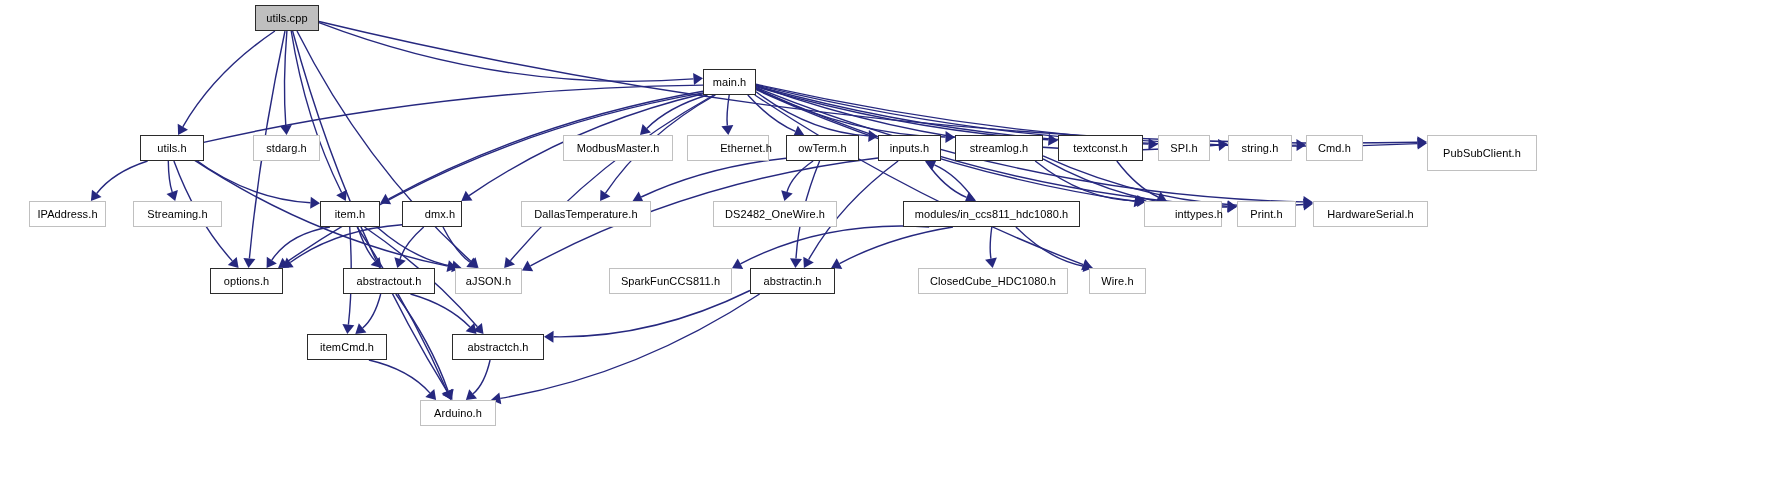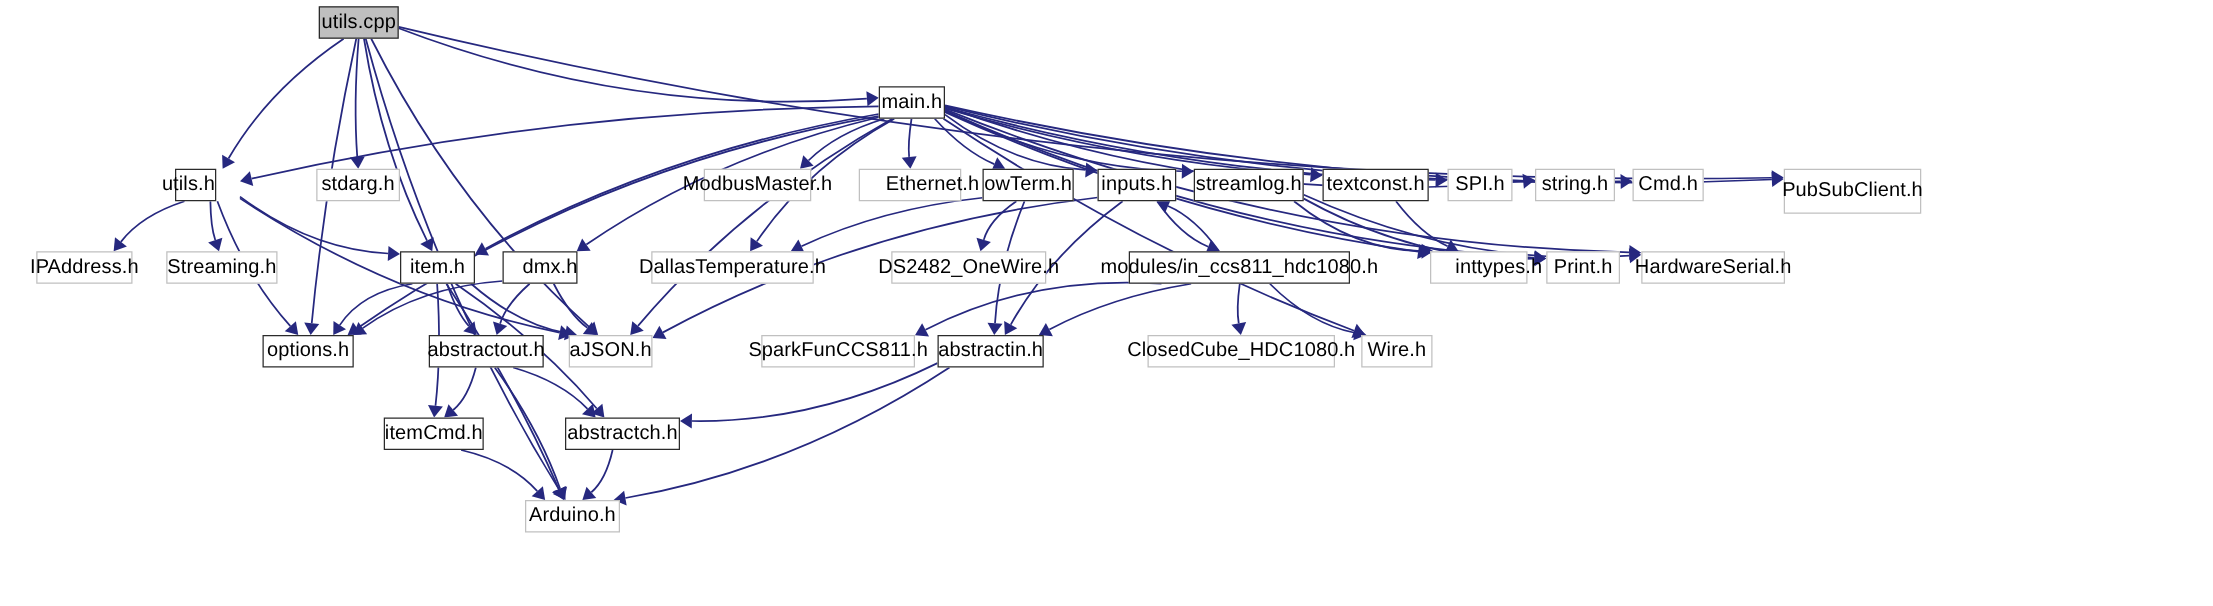--- a/index.html
+++ b/index.html
@@ -9,21 +9,21 @@
     background:#ffffff;
     font-family:"Liberation Sans", sans-serif;
     overflow:hidden;
   }
   #edge-layer{position:absolute;left:0;top:0;width:1770px;height:485px;}
   #node-layer{position:absolute;left:0;top:0;width:1770px;height:485px;}
   .node{
     position:absolute;
     box-sizing:border-box;
     display:flex;align-items:center;justify-content:center;
-    font-size:16px;
+    font-size:11px;
     color:#000000;
     white-space:nowrap;
     background:#ffffff;
     border:1px solid #c0c0c0;
     line-height:1;
     letter-spacing:0.1px;
   }
   .node.known{border:1.6px solid #2b2b2b;}
   .node.root{background:#bfbfbf;border:1.6px solid #2b2b2b;}
   .edge{fill:none;stroke:#26287f;stroke-width:1.4px;}
@@ -163,27 +163,27 @@
       <path class="edge" d="M 490.1 360.0 Q 484.6 384.0 473.1 393.8"></path>
       <polygon class="arrow" points="465.9,400.0 469.2,389.3 477.0,398.4"></polygon>
     </svg>
   <div id="node-layer">
       <div class="node root" style="left: 255px; top: 5px; width: 64px; height: 26px;">
         <span>utils.cpp</span>
       </div>
       <div class="node known" style="left: 703px; top: 69px; width: 53px; height: 26px;">
         <span>main.h</span>
       </div>
-      <div class="node known" style="left: 140px; top: 135px; width: 33px; height: 26px; justify-content: flex-end;">
+      <div class="node known" style="left: 140px; top: 135px; width: 64px; height: 26px;">
         <span>utils.h</span>
       </div>
       <div class="node unknown" style="left: 253px; top: 135px; width: 67px; height: 26px;">
         <span>stdarg.h</span>
       </div>
-      <div class="node unknown" style="left: 563px; top: 135px; width: 86px; height: 26px;">
+      <div class="node unknown" style="left: 563px; top: 135px; width: 110px; height: 26px;">
         <span>ModbusMaster.h</span>
       </div>
       <div class="node unknown" style="left: 687px; top: 135px; width: 82px; height: 26px; padding-left: 36px;">
         <span>Ethernet.h</span>
       </div>
       <div class="node known" style="left: 786px; top: 135px; width: 73px; height: 26px;">
         <span>owTerm.h</span>
       </div>
       <div class="node known" style="left: 878px; top: 135px; width: 63px; height: 26px;">
         <span>inputs.h</span>

